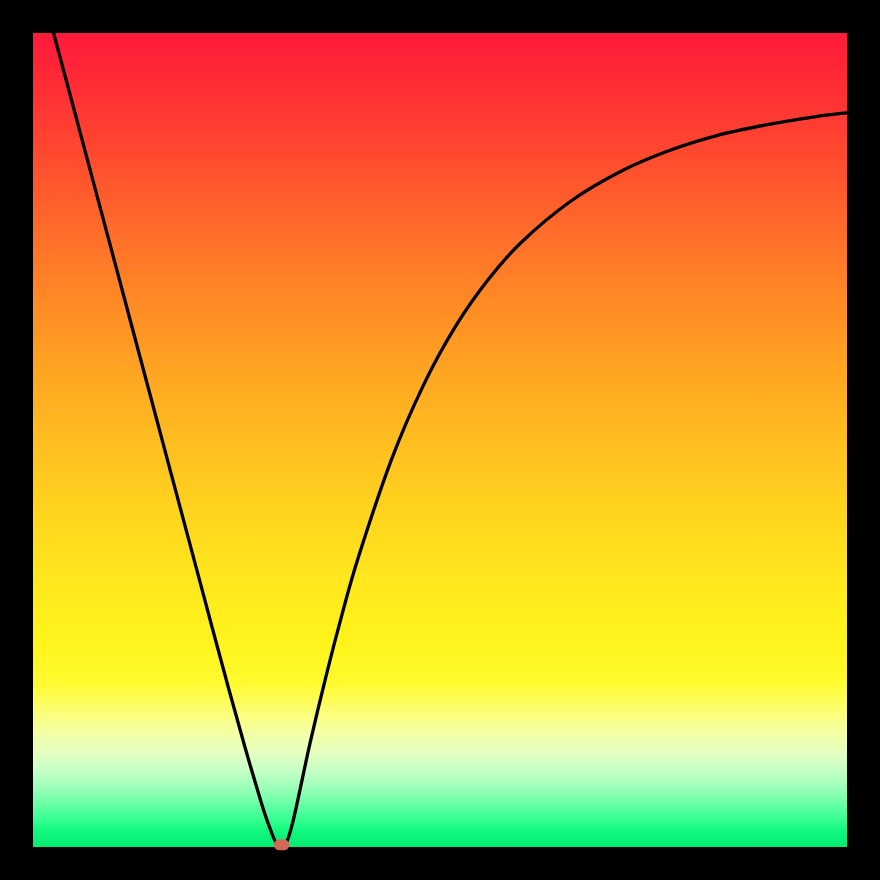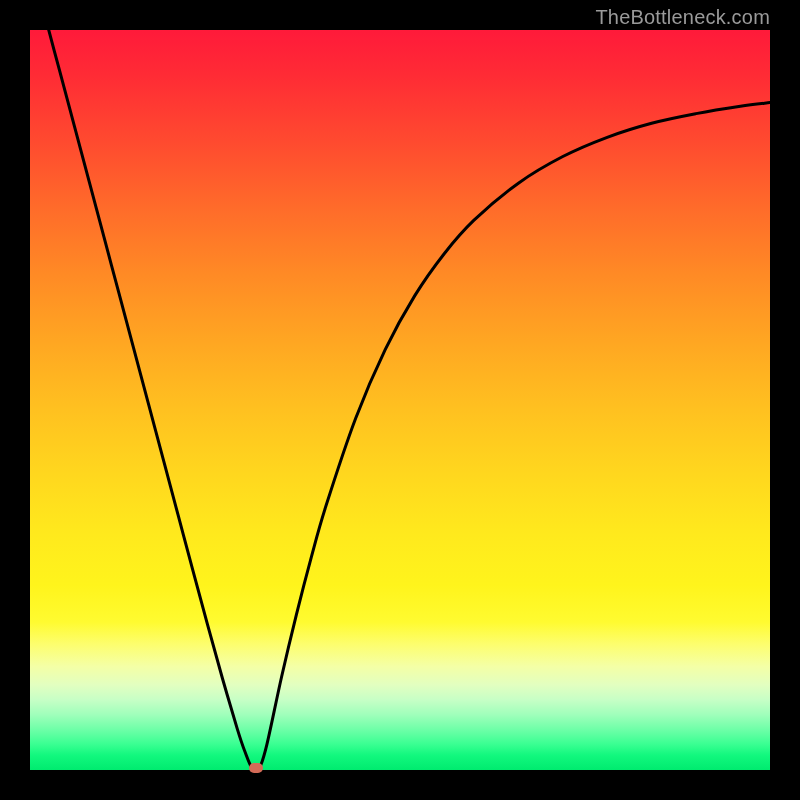--- a/index.html
+++ b/index.html
@@ -69,20 +69,19 @@
     height: 10px;
     background: #d36a57;
     border-radius: 5px;
     transform: translate(-50%, -50%);
   }
 </style>
 </head>
 <body>
 
 <div class="frame">
-  <div class="watermark">TheBottleneck.com</div>
   <div class="plot">
     <svg class="curve" viewBox="0 0 740 740" preserveAspectRatio="none">
       <path id="curve-path" fill="none" stroke="#000000" stroke-width="3" stroke-linejoin="round" stroke-linecap="round" d="M 0.00 -74.00 C 2.47 -64.13, 9.87 -33.92, 14.80 -14.80 C 19.73 4.32, 24.67 22.20, 29.60 40.70 C 34.53 59.20, 39.47 77.70, 44.40 96.20 C 49.33 114.70, 54.27 133.20, 59.20 151.70 C 64.13 170.20, 69.07 188.70, 74.00 207.20 C 78.93 225.70, 83.87 244.20, 88.80 262.70 C 93.73 281.20, 98.67 299.70, 103.60 318.20 C 108.53 336.70, 113.47 355.20, 118.40 373.70 C 123.33 392.20, 128.27 410.70, 133.20 429.20 C 138.13 447.70, 143.07 466.20, 148.00 484.70 C 152.93 503.20, 157.87 521.82, 162.80 540.20 C 167.73 558.58, 172.67 576.95, 177.60 594.96 C 182.53 612.97, 187.47 630.97, 192.40 648.24 C 197.33 665.51, 203.50 686.47, 207.20 698.56 C 210.90 710.65, 212.13 714.22, 214.60 720.76 C 217.07 727.30, 219.53 734.94, 222.00 737.78 C 224.47 740.62, 226.93 741.60, 229.40 737.78 C 231.87 733.96, 233.10 730.01, 236.80 714.84 C 240.50 699.67, 246.67 668.47, 251.60 646.76 C 256.53 625.05, 261.47 604.46, 266.40 584.60 C 271.33 564.74, 276.27 545.75, 281.20 527.62 C 286.13 509.49, 288.60 499.01, 296.00 475.82 C 303.40 452.63, 315.73 414.52, 325.60 388.50 C 335.47 362.48, 345.33 340.15, 355.20 319.68 C 365.07 299.21, 374.93 281.69, 384.80 265.66 C 394.67 249.63, 404.53 236.06, 414.40 223.48 C 424.27 210.90, 431.67 201.90, 444.00 190.18 C 456.33 178.46, 473.60 163.79, 488.40 153.18 C 503.20 142.57, 518.00 134.19, 532.80 126.54 C 547.60 118.89, 562.40 112.85, 577.20 107.30 C 592.00 101.75, 606.80 97.19, 621.60 93.24 C 636.40 89.29, 651.20 86.46, 666.00 83.62 C 680.80 80.78, 698.07 78.07, 710.40 76.22 C 722.73 74.37, 735.07 73.14, 740.00 72.52"></path>
     </svg>
     <div id="marker" class="marker" style="left: 225.7px; top: 737.78px; background: rgb(211, 106, 87);"></div>
   </div>
 </div>
 
 </body></html>

